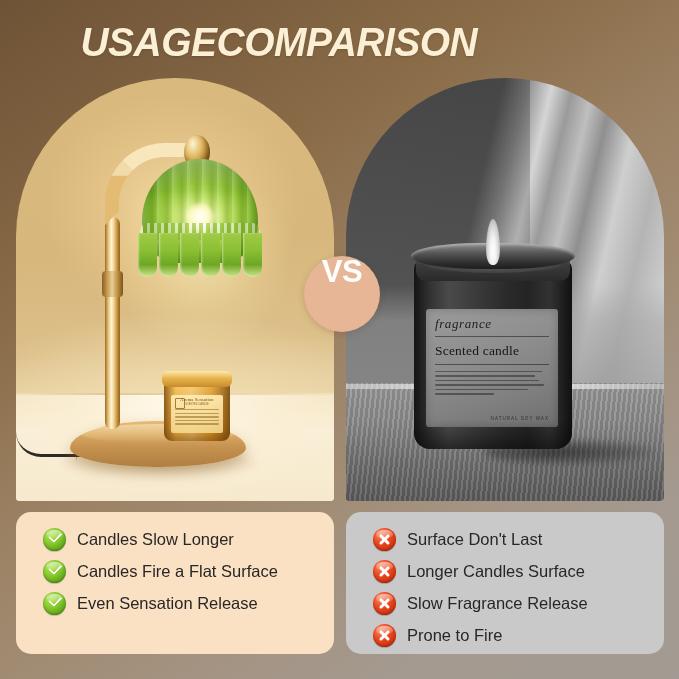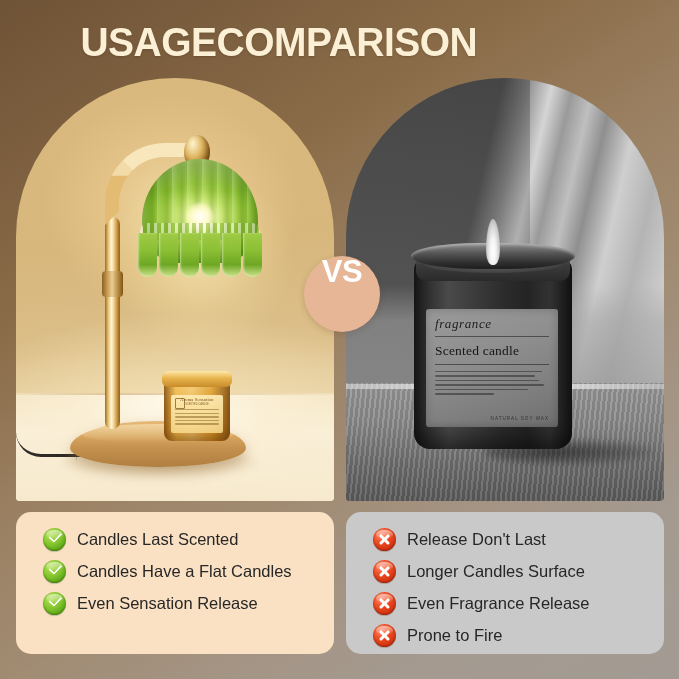--- a/index.html
+++ b/index.html
@@ -32,20 +32,21 @@
     overflow: hidden;
   }
 
   
   .title-bar {
     position: absolute;
     left: 0;
     top: 18px;
     width: 558px;
     text-align: center;
+    font-style: italic;
   }
   .title-text {
     display: inline-block;
     font-family: "Liberation Sans", sans-serif;
     font-weight: bold;
     font-size: 41px;
     letter-spacing: -0.5px;
     color: #fbf0d5;
     line-height: 48px;
     transform: scaleX(0.95);
@@ -617,28 +618,28 @@
           </div>
         </div>
       </div>
 
       <div class="list-card pros" style="left:0;">
         <div class="bullet-row">
           <span class="bullet-icon ok">
             <span class="gloss"></span>
               <span class="check"></span>
           </span>
-          <span class="bullet-text">Candles Last Scented</span>
+          <span class="bullet-text">Candles Slow Longer</span>
         </div>
         <div class="bullet-row">
           <span class="bullet-icon ok">
             <span class="gloss"></span>
               <span class="check"></span>
           </span>
-          <span class="bullet-text">Candles Have a Flat Candles</span>
+          <span class="bullet-text">Candles Fire a Flat Surface</span>
         </div>
         <div class="bullet-row">
           <span class="bullet-icon ok">
             <span class="gloss"></span>
               <span class="check"></span>
           </span>
           <span class="bullet-text">Even Sensation Release</span>
         </div>
       </div>
     </div>
@@ -678,37 +679,37 @@
         </div>
       </div>
 
       <div class="list-card cons" style="left:0;">
         <div class="bullet-row">
           <span class="bullet-icon bad">
             <span class="gloss"></span>
               <span class="cross-a"></span>
               <span class="cross-b"></span>
           </span>
-          <span class="bullet-text">Release Don't Last</span>
+          <span class="bullet-text">Surface Don't Last</span>
         </div>
         <div class="bullet-row">
           <span class="bullet-icon bad">
             <span class="gloss"></span>
               <span class="cross-a"></span>
               <span class="cross-b"></span>
           </span>
           <span class="bullet-text">Longer Candles Surface</span>
         </div>
         <div class="bullet-row">
           <span class="bullet-icon bad">
             <span class="gloss"></span>
               <span class="cross-a"></span>
               <span class="cross-b"></span>
           </span>
-          <span class="bullet-text">Even Fragrance Release</span>
+          <span class="bullet-text">Slow Fragrance Release</span>
         </div>
         <div class="bullet-row">
           <span class="bullet-icon bad">
             <span class="gloss"></span>
               <span class="cross-a"></span>
               <span class="cross-b"></span>
           </span>
           <span class="bullet-text">Prone to Fire</span>
         </div>
       </div>

